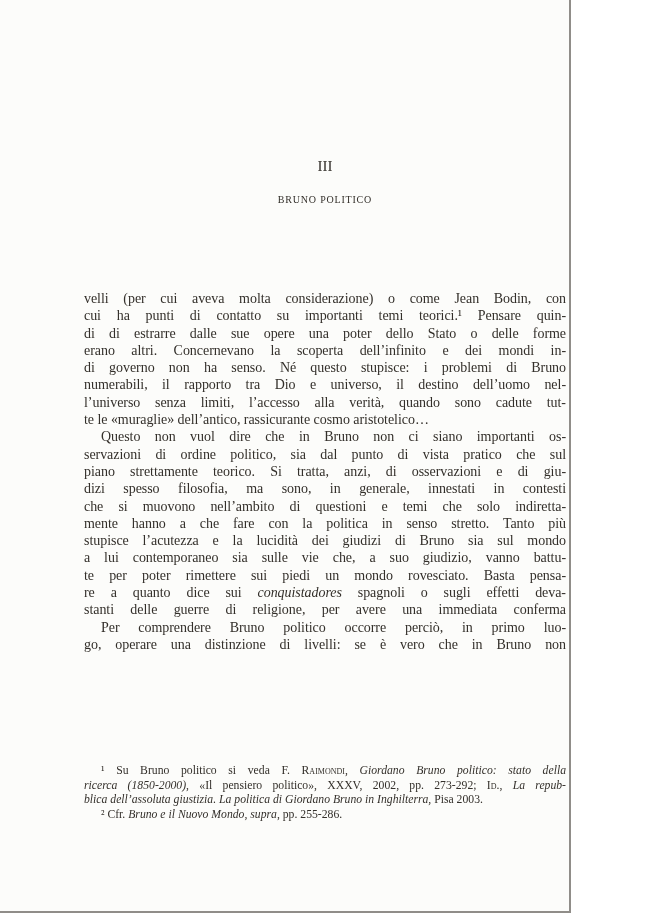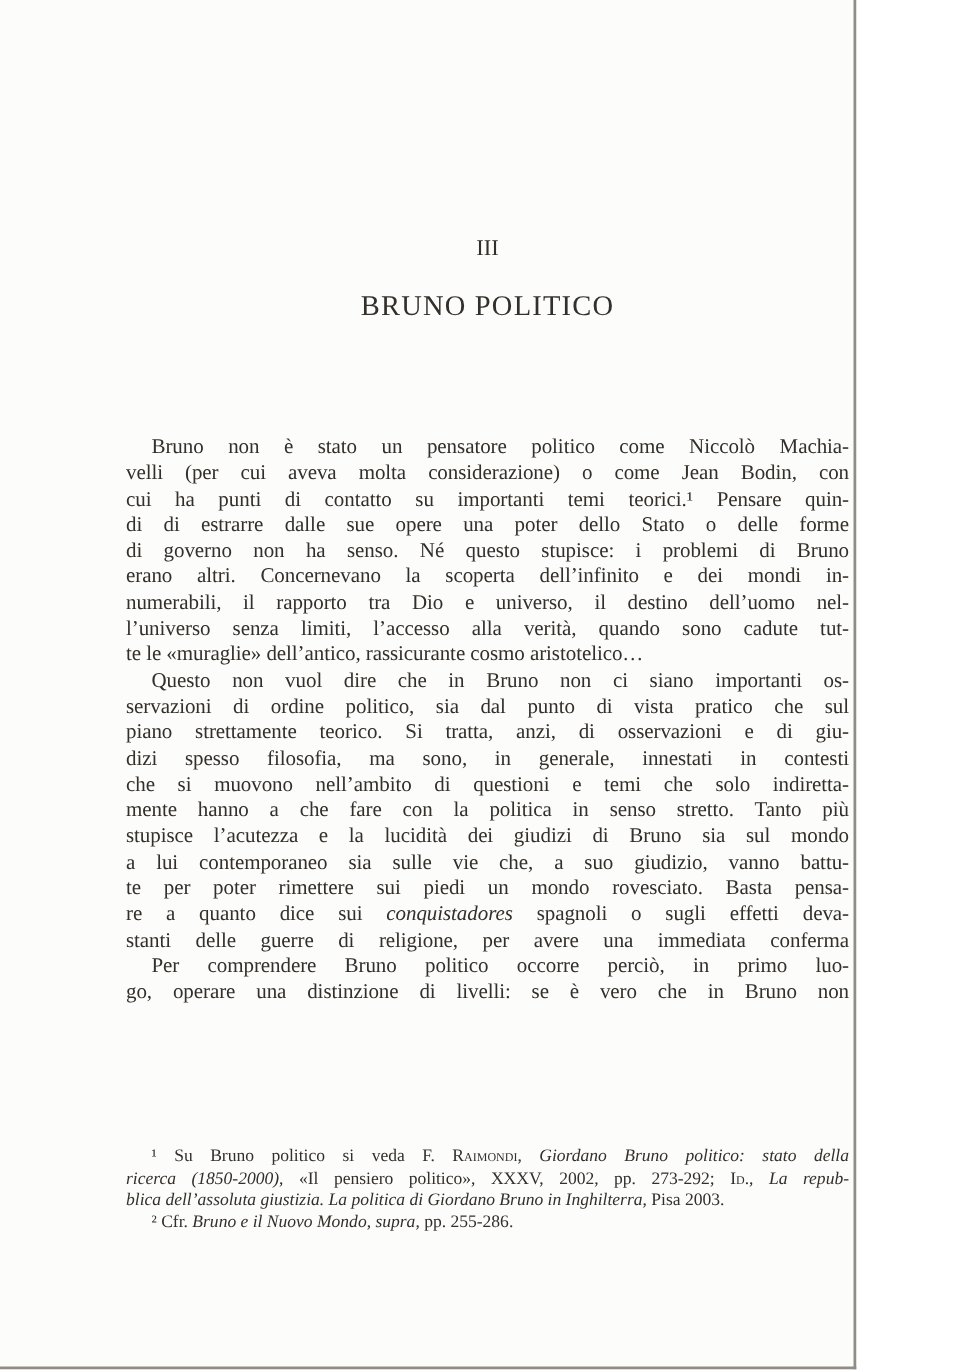--- a/index.html
+++ b/index.html
@@ -25,21 +25,21 @@
     position: absolute; left: 0; bottom: 0;
     width: 100%; height: 2px;
     background: #908d89;
   }
   .chapter-number {
     position: absolute; left: 84px; width: 482px; top: 158px;
     font-size: 15px; text-align: center;
   }
   .chapter-title {
     position: absolute; left: 84px; width: 482px; top: 194px;
-    font-size: 19px; letter-spacing: 0.8px; text-align: center;
+    font-size: 10px; letter-spacing: 0.8px; text-align: center;
   }
   .body-text {
     position: absolute; left: 84px; width: 482px; top: 290px;
     font-size: 14px; line-height: 17.3px; letter-spacing: -0.05px;
   }
   .footnotes {
     position: absolute; left: 84px; width: 482px; top: 764px;
     font-size: 11.7px; line-height: 14.6px;
   }
   .para, .footnote { margin: 0; }
@@ -50,26 +50,25 @@
   .sc { font-variant: small-caps; }
 </style>
 </head>
 <body>
 
 <div class="page">
   <div class="chapter-number">III</div>
   <div class="chapter-title">BRUNO POLITICO</div>
   <div class="body-text" id="body-text">
       <div class="para">
-        <div class="line just ind"><span>Bruno non è stato un pensatore politico come Niccolò Machia-</span></div>
         <div class="line just"><span>velli (per cui aveva molta considerazione) o come Jean Bodin, con</span></div>
         <div class="line just"><span>cui ha punti di contatto su importanti temi teorici.¹ Pensare quin-</span></div>
         <div class="line just"><span>di di estrarre dalle sue opere una poter dello Stato o delle forme</span></div>
+        <div class="line just"><span>erano altri. Concernevano la scoperta dell’infinito e dei mondi in-</span></div>
         <div class="line just"><span>di governo non ha senso. Né questo stupisce: i problemi di Bruno</span></div>
-        <div class="line just"><span>erano altri. Concernevano la scoperta dell’infinito e dei mondi in-</span></div>
         <div class="line just"><span>numerabili, il rapporto tra Dio e universo, il destino dell’uomo nel-</span></div>
         <div class="line just"><span>l’universo senza limiti, l’accesso alla verità, quando sono cadute tut-</span></div>
         <div class="line"><span>te le «muraglie» dell’antico, rassicurante cosmo aristotelico…</span></div>
       </div>
       <div class="para">
         <div class="line just ind"><span>Questo non vuol dire che in Bruno non ci siano importanti os-</span></div>
         <div class="line just"><span>servazioni di ordine politico, sia dal punto di vista pratico che sul</span></div>
         <div class="line just"><span>piano strettamente teorico. Si tratta, anzi, di osservazioni e di giu-</span></div>
         <div class="line just"><span>dizi spesso filosofia, ma sono, in generale, innestati in contesti</span></div>
         <div class="line just"><span>che si muovono nell’ambito di questioni e temi che solo indiretta-</span></div>

